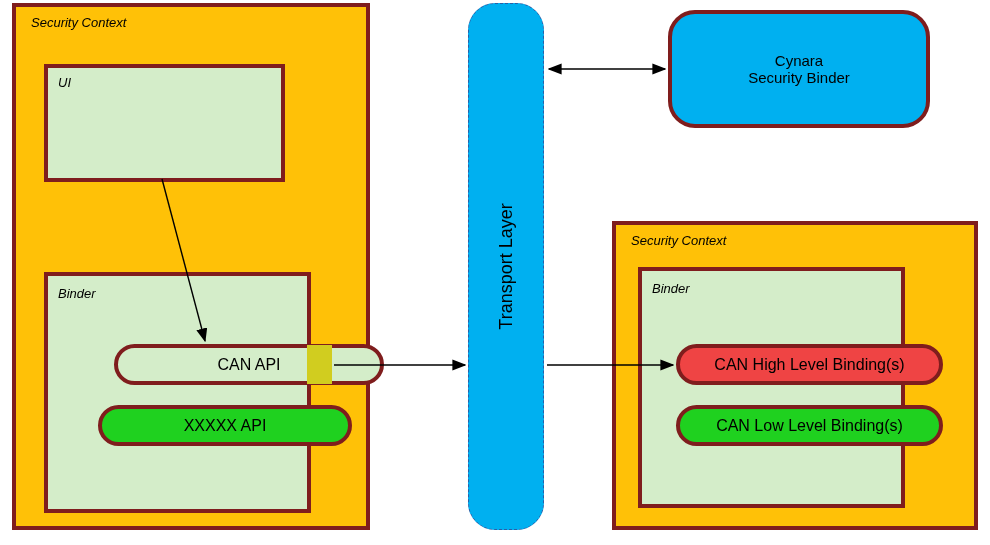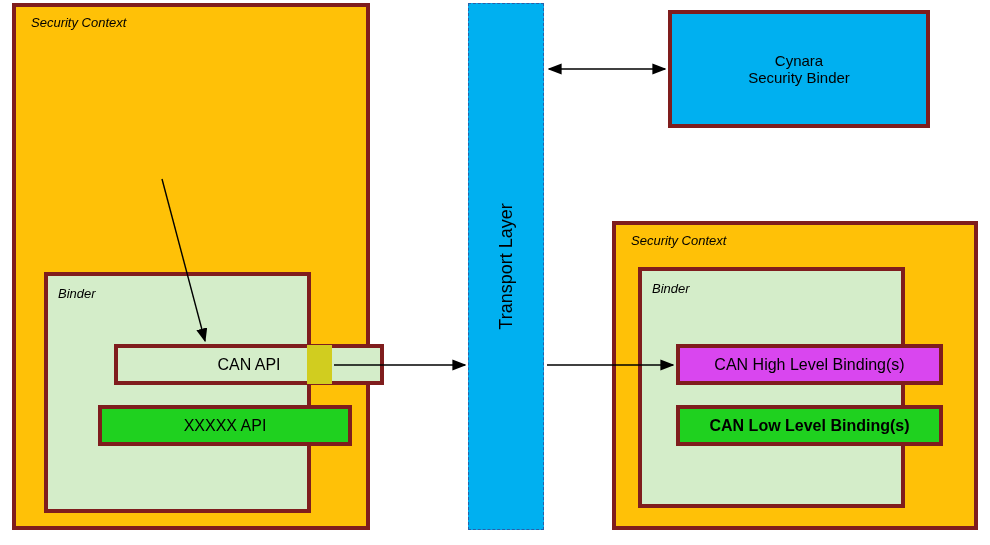--- a/index.html
+++ b/index.html
@@ -19,35 +19,39 @@
   .label {
     position: absolute;
     font-size: 13px;
   }
   .italic { font-style: italic; }
   .center-text {
     display: flex;
     align-items: center;
     justify-content: center;
     text-align: center;
+    border-radius: 27px;
   }
   svg.overlay {
     position: absolute;
     top: 0; left: 0;
     width: 990px;
     height: 545px;
     pointer-events: none;
   }
 </style>
 </head>
 <body>
 
 <div class="box" style="left:12px; top:3px; width:358px; height:527px; background:#ffc107;">
   <div class="label italic" style="left:15px; top:8px;">Security Context</div>
 
+  <div class="box" style="left:28px; top:57px; width:241px; height:118px; background:#d4edc9;">
+    <div class="label italic" style="left:10px; top:7px;">UI</div>
+  </div>
 
   <div class="box" style="left:28px; top:265px; width:267px; height:241px; background:#d4edc9;">
     <div class="label italic" style="left:10px; top:10px;">Binder</div>
   </div>
 </div>
 
 <div class="box center-text" style="left:114px; top:344px; width:270px; height:41px; background:#d4edc9;">
   <span>CAN API</span>
 </div>
 
@@ -67,25 +71,25 @@
 </div>
 
 <div class="box" style="left:612px; top:221px; width:366px; height:309px; background:#ffc107;">
   <div class="label italic" style="left:15px; top:8px;">Security Context</div>
 
   <div class="box" style="left:22px; top:42px; width:267px; height:241px; background:#d4edc9;">
     <div class="label italic" style="left:10px; top:10px;">Binder</div>
   </div>
 </div>
 
-<div class="box center-text" style="left:676px; top:344px; width:267px; height:41px; background:#d946ef;">
+<div class="box center-text" style="left:676px; top:344px; width:267px; height:41px; background:#ef4444;">
   <span>CAN High Level Binding(s)</span>
 </div>
 
-<div class="box center-text" style="left:676px; top:405px; width:267px; height:41px; background:#1fd11f;font-weight:bold;">
+<div class="box center-text" style="left:676px; top:405px; width:267px; height:41px; background:#1fd11f;">
   <span>CAN Low Level Binding(s)</span>
 </div>
 
 <svg class="overlay">
   <defs>
     <marker id="arrowhead" markerWidth="10" markerHeight="8" refX="9" refY="4" orient="auto">
       <polygon points="0 0, 10 4, 0 8" fill="#000"></polygon>
     </marker>
     <marker id="arrowhead-start" markerWidth="10" markerHeight="8" refX="1" refY="4" orient="auto">
       <polygon points="10 0, 0 4, 10 8" fill="#000"></polygon>

